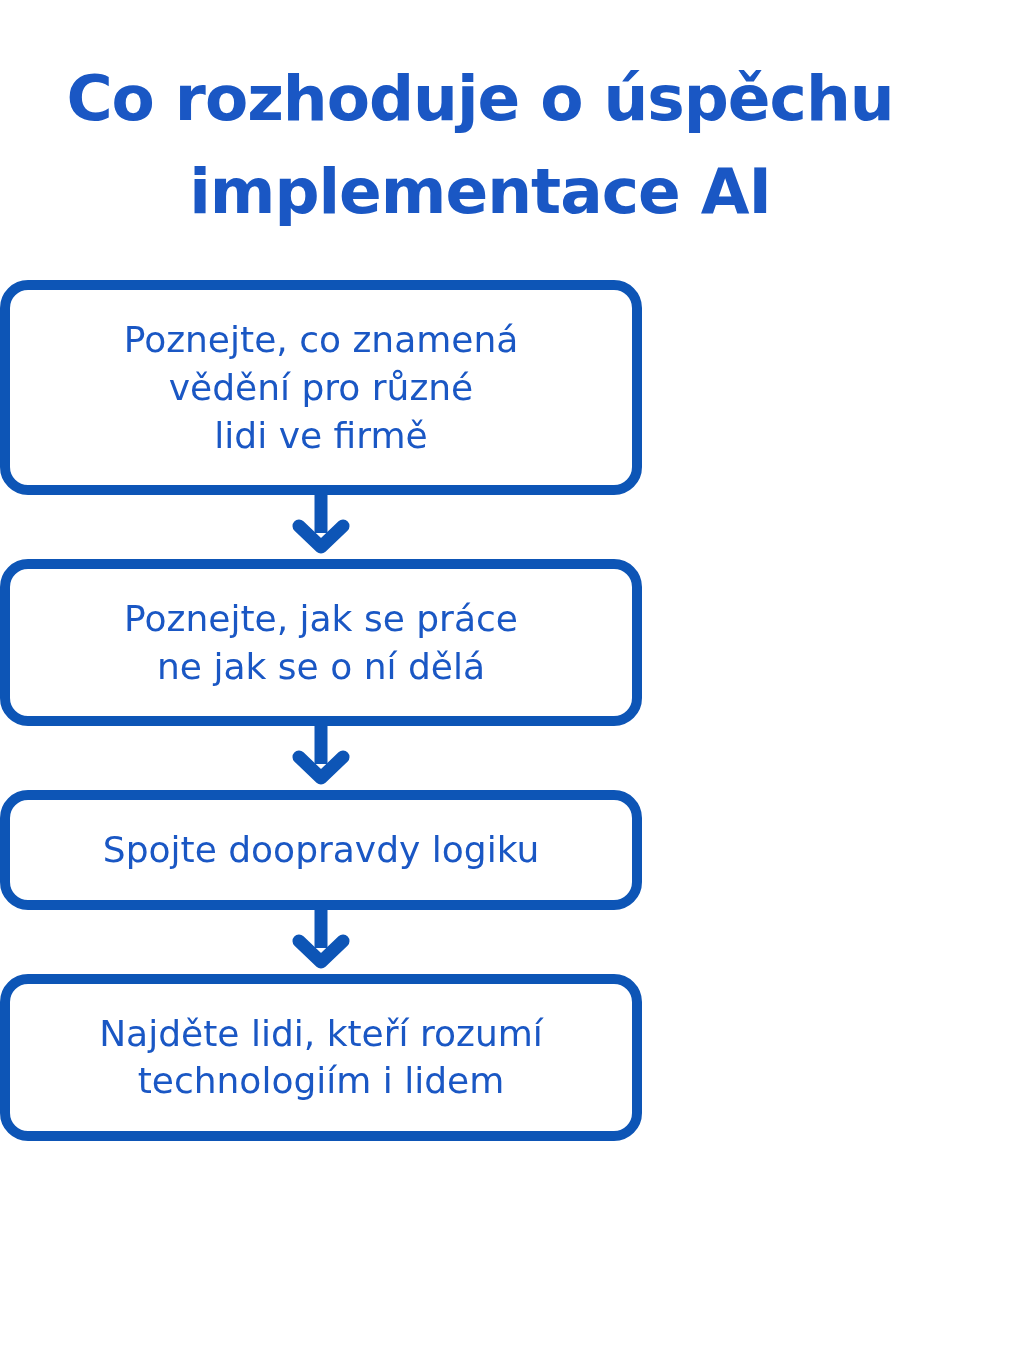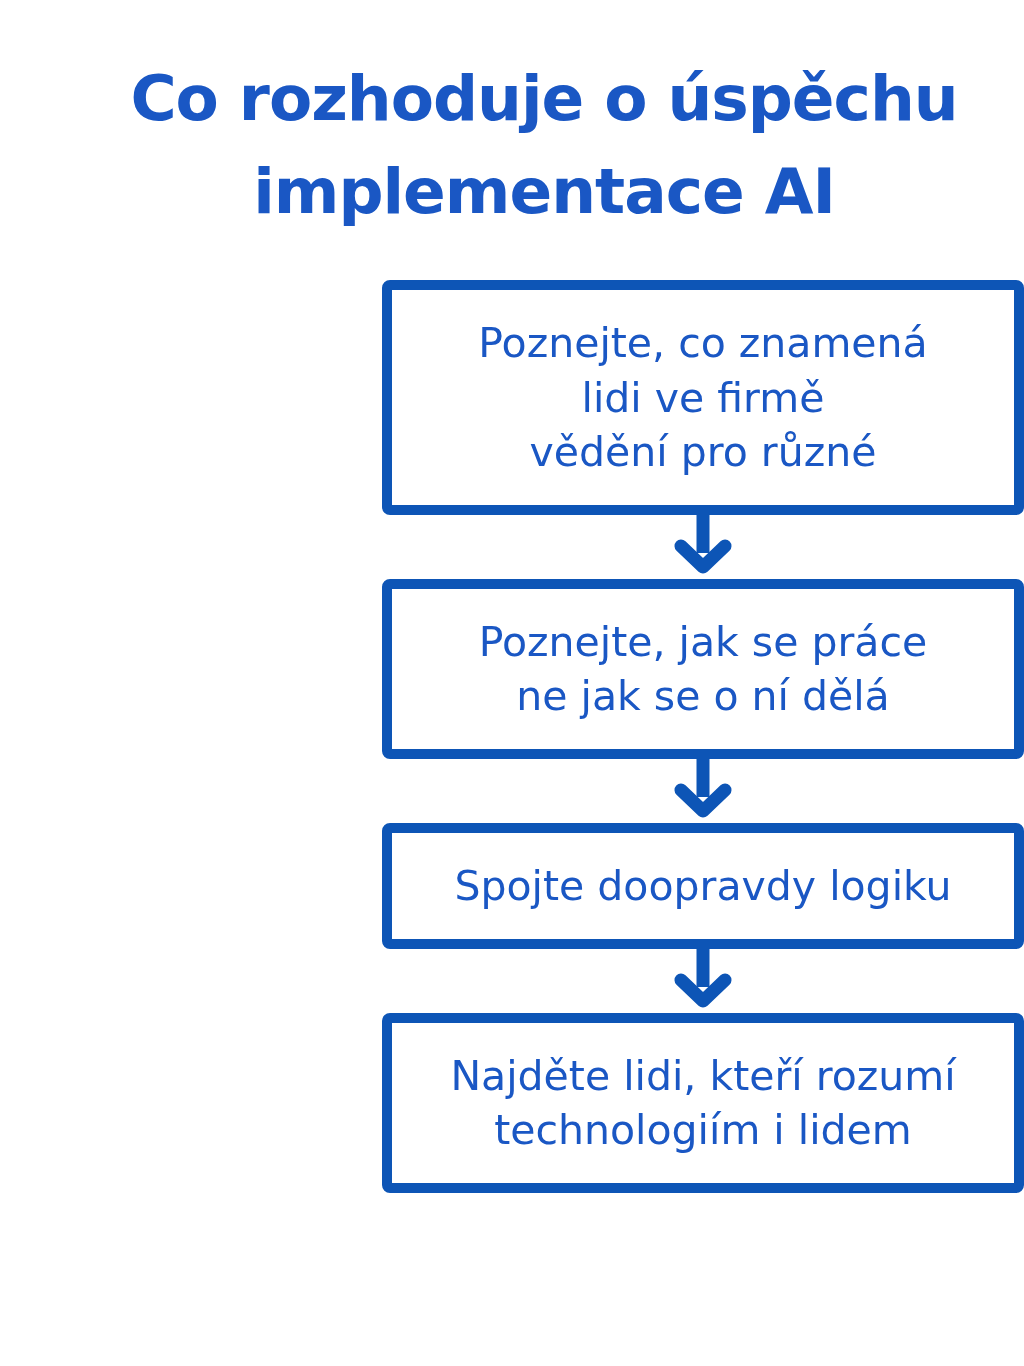--- a/index.html
+++ b/index.html
@@ -8,50 +8,50 @@
     height: 1366px;
     background: #ffffff;
     font-family: "DejaVu Sans", "Liberation Sans", sans-serif;
     overflow: hidden;
   }
   .canvas {
     width: 1024px;
     height: 1366px;
     display: flex;
     flex-direction: column;
-    align-items: flex-end;
+    align-items: flex-start;
   }
   .page-title {
     margin-top: 52px;
     width: 960px;
     text-align: center;
     color: #1a57c4;
     font-size: 63px;
     font-weight: 700;
     line-height: 1.48;
     letter-spacing: -1px;
   }
   .flow {
     margin-top: 42px;
     display: flex;
     flex-direction: column;
     align-items: center;
   }
   .step {
     width: 642px;
     border: 10px solid #0d55b6;
-    border-radius: 8px;
+    border-radius: 28px;
     background: #ffffff;
     display: flex;
     flex-direction: column;
     justify-content: center;
     align-items: center;
     padding: 26px 2px;
     color: #1a57c4;
-    font-size: 41px;
+    font-size: 36px;
     font-weight: 500;
     line-height: 1.32;
     text-align: center;
   }
   .step .line { display: block; white-space: nowrap; }
   .arrow-down {
     display: block;
     flex: 0 0 auto;
   }
   .arrow-down path {
@@ -70,22 +70,22 @@
 
   <h1 class="page-title">
     <span class="line">Co rozhoduje o úspěchu</span><br>
     <span class="line">implementace AI</span>
   </h1>
 
   <div class="flow">
 
     <div class="step">
       <span class="line">Poznejte, co znamená</span>
+      <span class="line">vědění pro různé</span>
       <span class="line">lidi ve firmě</span>
-      <span class="line">vědění pro různé</span>
     </div>
 
     <svg class="arrow-down" width="120" height="64" viewBox="0 0 120 64" aria-hidden="true">
       <path class="stem" d="M60 0 L60 38" stroke="#0d55b6"></path>
       <path class="head" d="M38 31 L60 52 L82 31" stroke="#0d55b6"></path>
     </svg>
 
     <div class="step">
       <span class="line">Poznejte, jak se práce</span>
       <span class="line">ne jak se o ní dělá</span>

